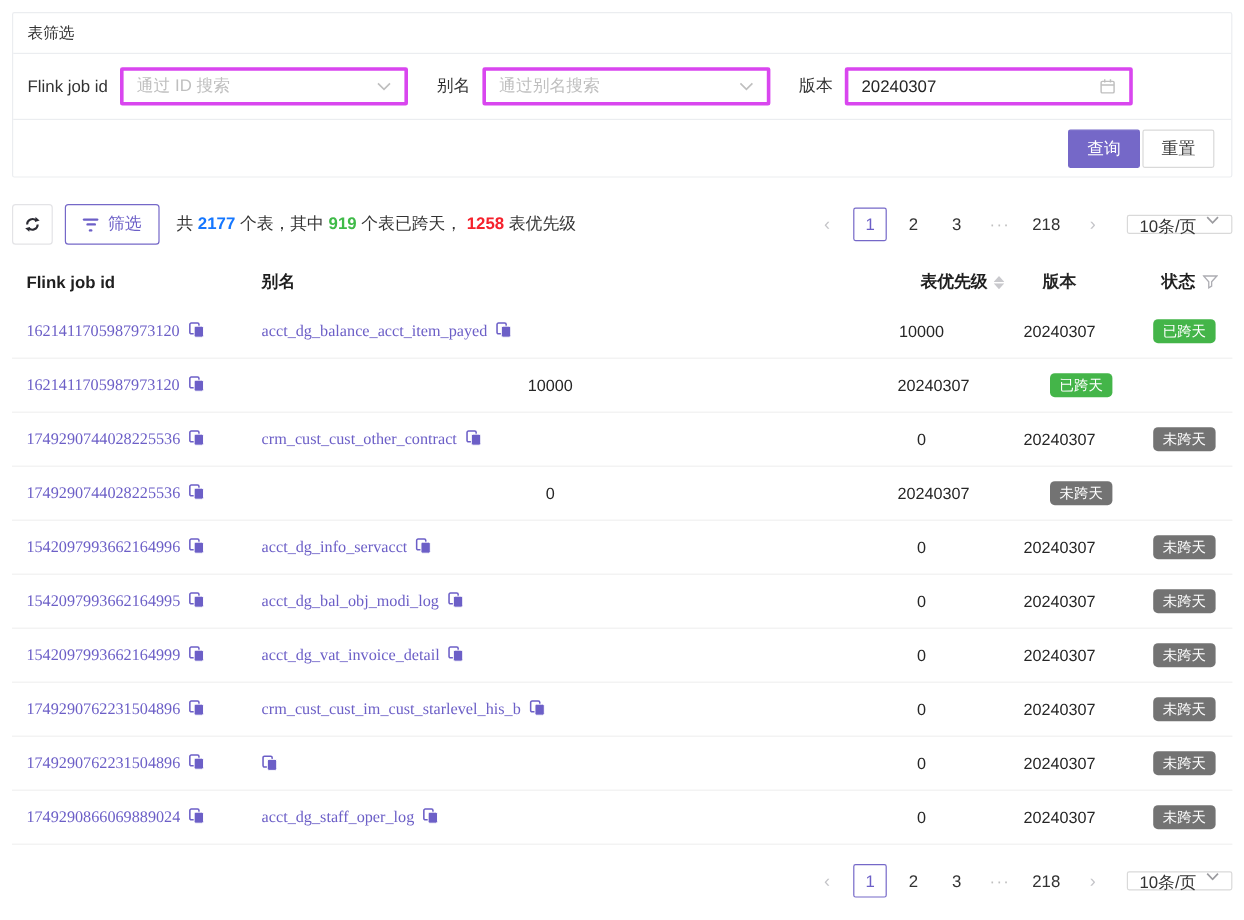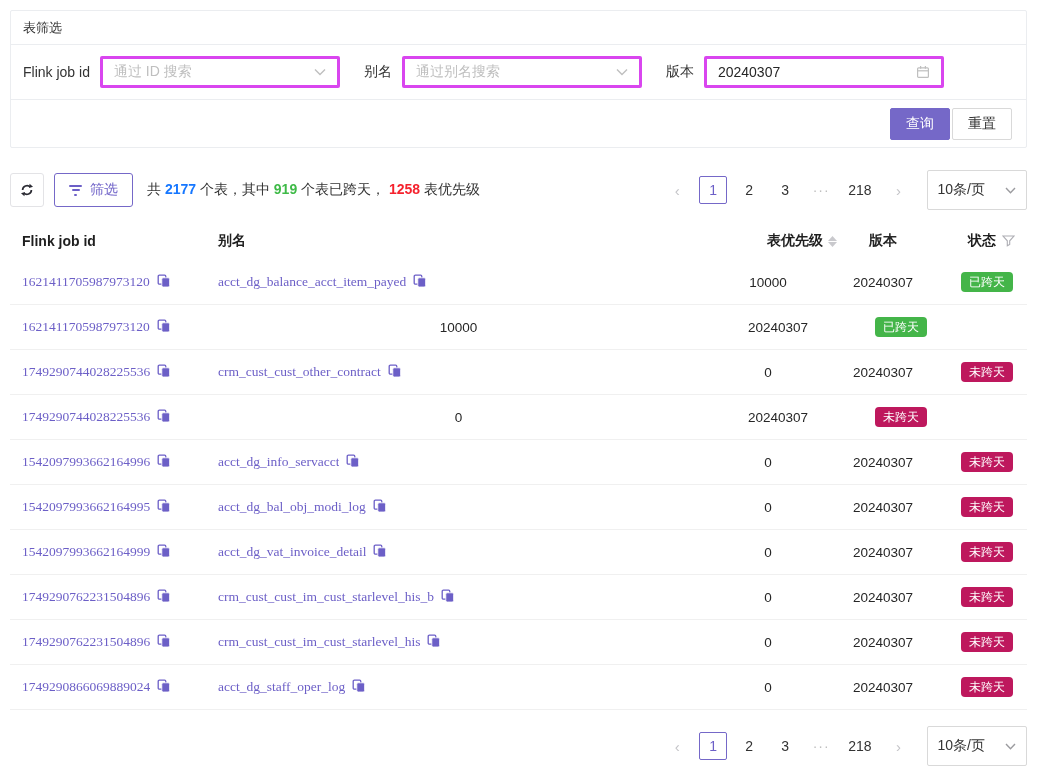--- a/index.html
+++ b/index.html
@@ -42,42 +42,42 @@
   .toolbar .spacer { flex:1 1 auto; }
 
   
   .pagination { display:flex; align-items:center; gap:8px; }
   .pg-item { min-width:28px; height:28px; padding:0 4px; display:flex; align-items:center;
     justify-content:center; border-radius:2px; font-size:14px; color:#333; cursor:pointer;
     background:#fff; border:1px solid transparent; }
   .pg-item.active { border-color:#7568c8; color:#6c5fc7; }
   .pg-item.ellipsis { color:#bfbfbf; letter-spacing:1px; cursor:default; }
   .pg-arrow { color:#c4c4c8; font-size:15px; }
-  .pg-size { height:40px; margin-left:6px; border:1px solid #d9d9d9; border-radius:2px;
-    display:flex; align-items:center; padding:0 10px; gap:20px; cursor:pointer; background:#fff; }
+  .pg-size { height:16px; margin-left:6px; border:1px solid #d9d9d9; border-radius:2px;
+    display:flex; align-items:flex-start; padding:0 10px; gap:8px; cursor:pointer; background:#fff; }
 
   
   .table { margin-top:12px; }
   .trow { display:grid; grid-template-columns:196px minmax(0,1fr) 118px 92px 86px;
     align-items:center; padding:0 12px; }
   .thead { height:38px; font-weight:600; color:#1f1f1f; font-size:14px; }
   .tbody-row { height:45px; border-bottom:1px solid #f0f0f0; font-size:13.5px; }
   .c-id, .c-alias { display:flex; align-items:flex-start; gap:7px; min-width:0;font-family:Liberation Serif, serif; }
   .link { color:#6c5fc7; text-decoration:none; white-space:nowrap; overflow:hidden;
     text-overflow:ellipsis; cursor:pointer; }
   .copy { display:flex; flex:0 0 auto; cursor:pointer; }
   .c-priority { text-align:center; padding-right:20px; color:#262626; }
   .h-priority { display:flex; align-items:center; justify-content:flex-end; gap:5px; }
   .c-version { text-align:center; color:#262626; }
   .c-status { display:flex; justify-content:flex-end; padding-right:2px; }
   .h-status { display:flex; align-items:center; justify-content:flex-end; gap:6px; padding-right:0; }
   .badge { display:inline-block; padding:3px 8px; border-radius:4px; font-size:12px;
     line-height:1.2; color:#fff; white-space:nowrap; cursor:default; }
   .badge.crossed { background:#44b549; }
-  .badge.uncrossed { background:#be185d; }
+  .badge.uncrossed { background:#737373; }
   .sorter { display:flex; flex-direction:column; gap:1px; }
 
   .footer { margin-top:16px; display:flex; justify-content:flex-end; }
 </style>
 </head>
 <body>
 
 <div class="page">
 
   <div class="filter-card">
@@ -381,21 +381,20 @@
           <div class="c-id">
             <a class="link">1749290762231504896</a>
             <span class="copy">
               <svg width="14" height="14" viewBox="0 0 14 14">
                 <rect x="1.2" y="1.2" width="7.6" height="9" rx="1.2" fill="none" stroke="#6c5fc7" stroke-width="1.3"></rect>
                 <rect x="4.8" y="3.8" width="7.8" height="9.2" rx="1.4" fill="#6c5fc7" stroke="#fff" stroke-width="0.8"></rect>
               </svg>
             </span>
           </div>
           <div class="c-alias">
-            <a class="link">crm_cust_cust_im_cust_starlevel_his</a>
             <span class="copy">
               <svg width="14" height="14" viewBox="0 0 14 14">
                 <rect x="1.2" y="1.2" width="7.6" height="9" rx="1.2" fill="none" stroke="#6c5fc7" stroke-width="1.3"></rect>
                 <rect x="4.8" y="3.8" width="7.8" height="9.2" rx="1.4" fill="#6c5fc7" stroke="#fff" stroke-width="0.8"></rect>
               </svg>
             </span>
           </div>
           <div class="c-priority">0</div>
           <div class="c-version">20240307</div>
           <div class="c-status">

